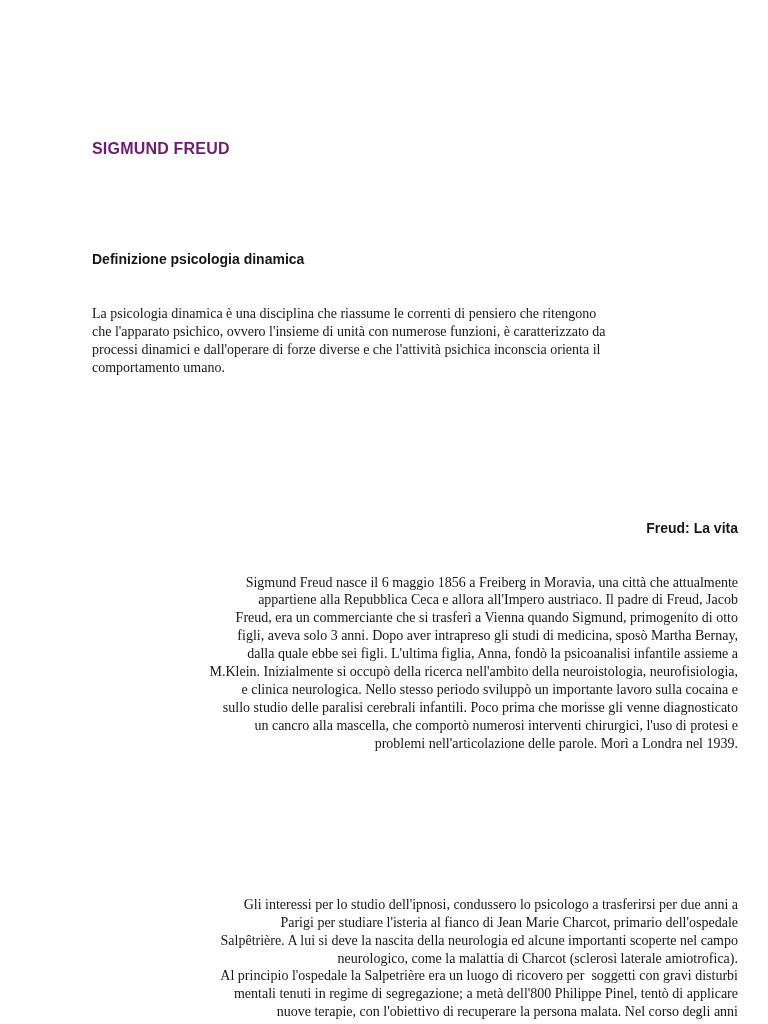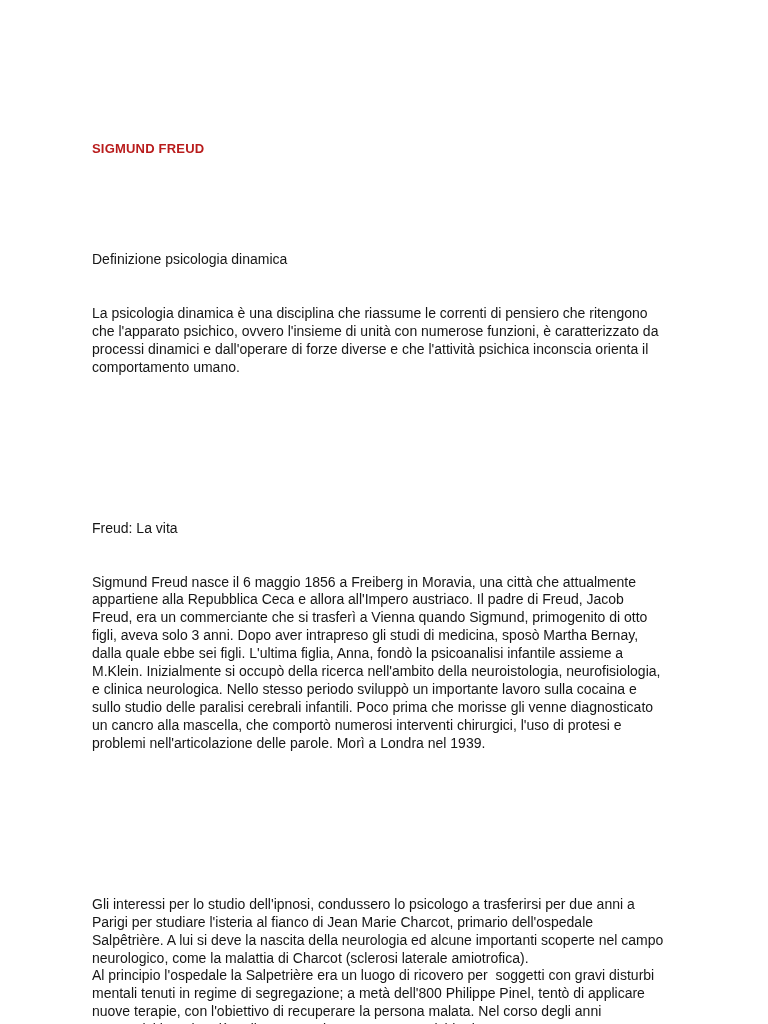--- a/index.html
+++ b/index.html
@@ -24,35 +24,36 @@
     position: absolute;
     left: 92px;
     top: 82px;
     right: 30px;
     font-size: 14px;
     line-height: 17.9px;
     white-space: pre;
   }
   .doc-title {
     margin: 0;
-    font-size: 13px;
+    font-size: 16px;
     line-height: 26px;
     font-weight: 700;
     letter-spacing: 0.2px;
-    color: #b91c1c;
+    color: #701a75;
   }
   .section { margin: 0; }
-  .section.gap { margin-top: 17.9px; }
+  .section.gap { margin-top: 17.9px; text-align: right; }
   .heading {
-    font-weight: 400;
+    font-weight: 700;
     margin: 0;
   }
   .para {
     margin: 0;
     white-space: pre;
+    font-family: Liberation Serif, serif;
   }
 </style>
 </head>
 <body>
 
 <div class="page">
   <div class="content">
 
     <h1 class="doc-title">SIGMUND FREUD</h1>
 

